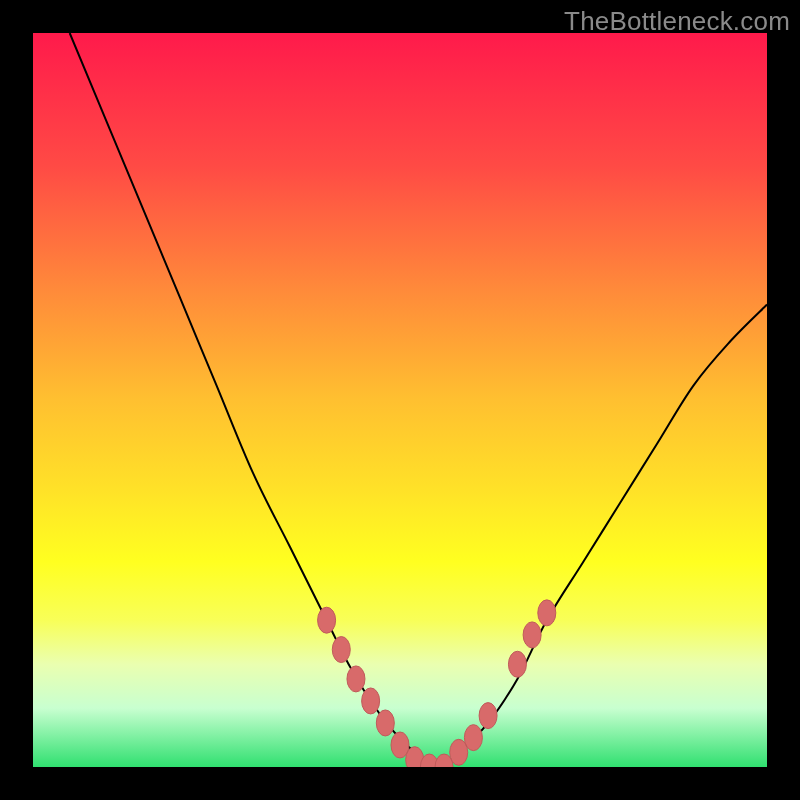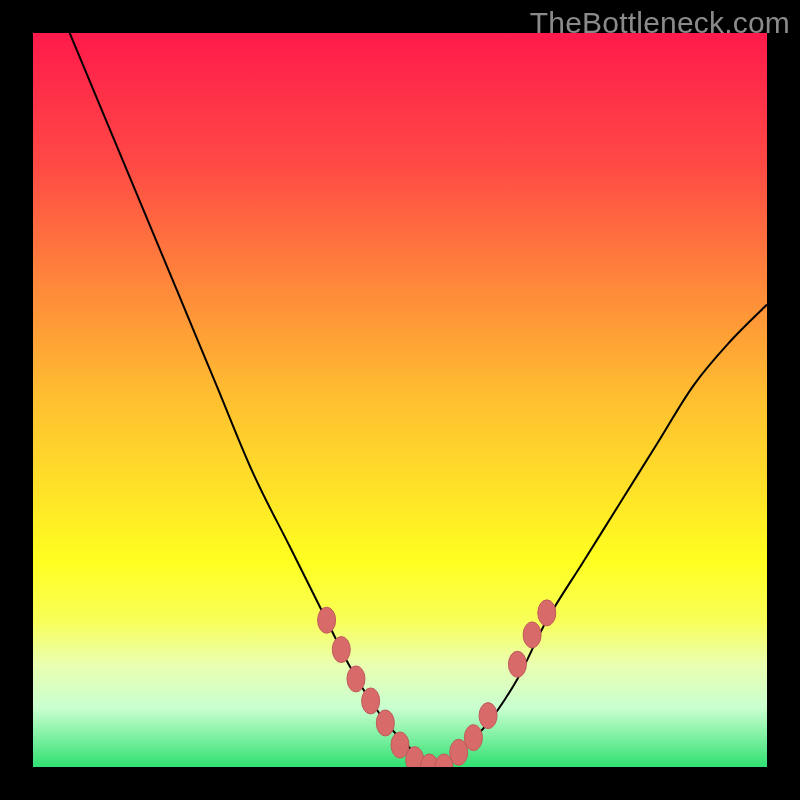--- a/index.html
+++ b/index.html
@@ -35,21 +35,21 @@
       #f8ff58 80%,
       #eaffb0 86%,
       #c8ffd0 92%,
       #30e070 100%);
   }
   .watermark {
     position: absolute;
     top: 6px;
     right: 10px;
     color: #8a8a8a;
-    font-size: 30px;
+    font-size: 26px;
     letter-spacing: 0.2px;
     font-weight: 500;
   }
   svg.curve {
     position: absolute;
     left: 0;
     top: 0;
     width: 734px;
     height: 734px;
   }

